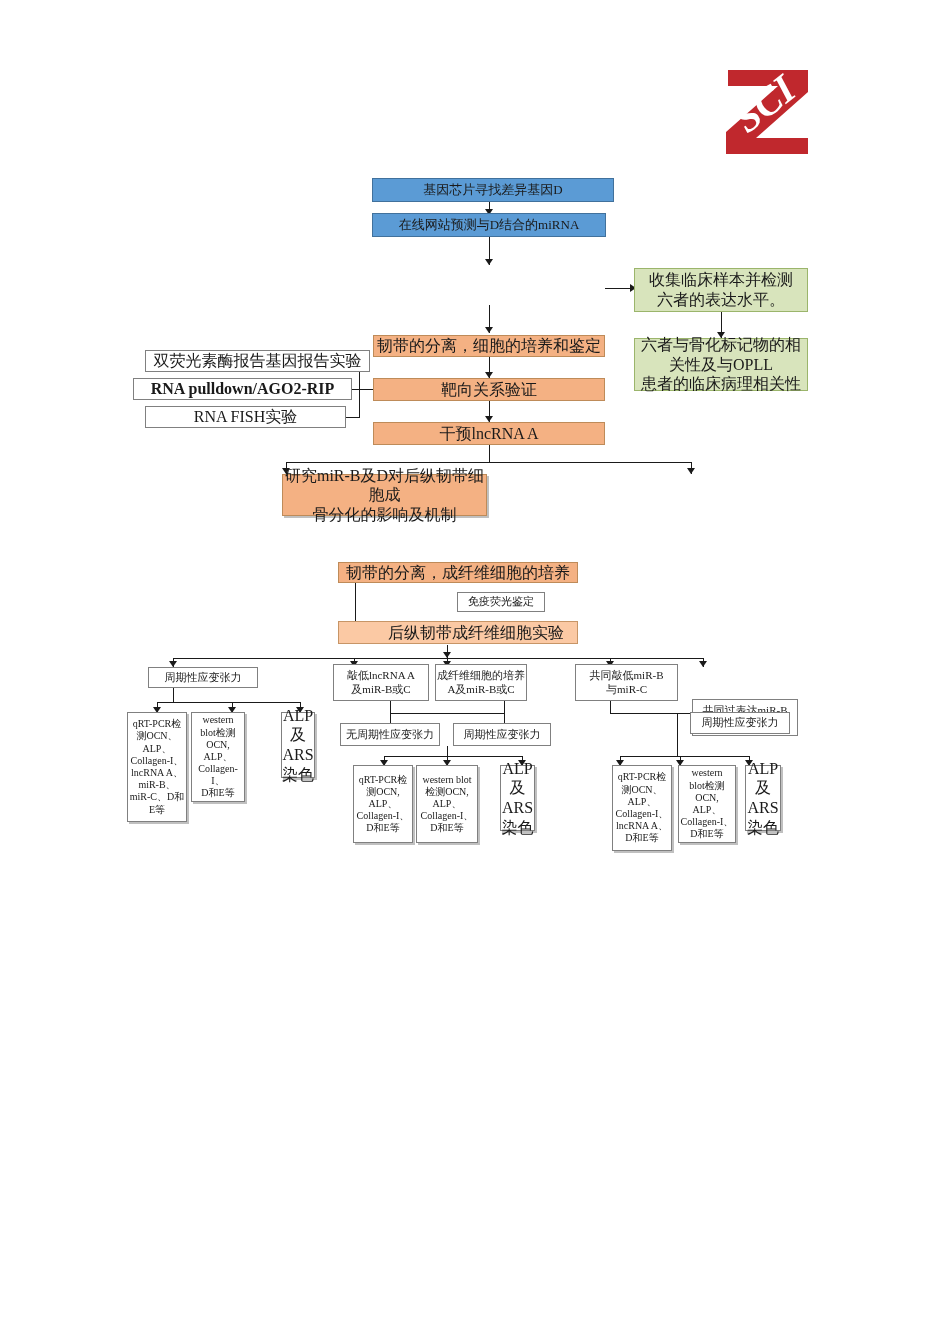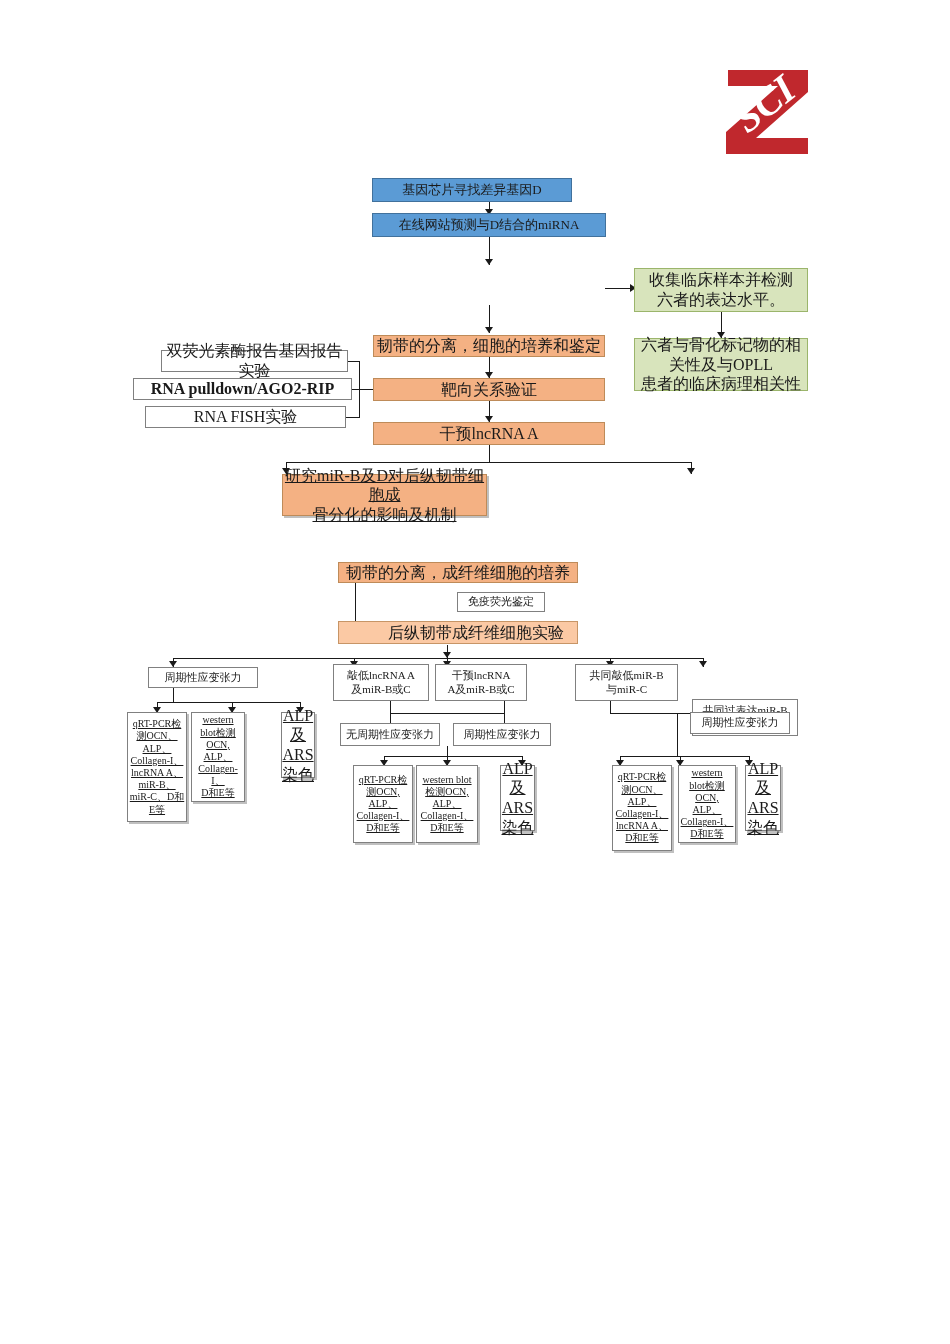--- a/index.html
+++ b/index.html
@@ -25,21 +25,21 @@
     white-space:pre-line;
     border:1px solid #7f7f7f;
     background:#ffffff;
     z-index:3;
   }
   .blue{background:#5b9bd5;border:1px solid #41719c;}
   .orange{background:#f4b183;border:1px solid #be8b59;}
   .orange-l{background:#fbc9a4;border:1px solid #c79566;}
   .green{background:#d8e4bc;border:1px solid #9bb56b;}
   .plain{background:#ffffff;border:1px solid #808080;}
-  .shadowed{box-shadow:2px 2px 0 rgba(140,140,140,.55);text-decoration:underline;}
+  .shadowed{box-shadow:2px 2px 0 rgba(140,140,140,.55);}
 
   
   .ln{position:absolute;background:#1a1a1a;z-index:1;}
   .v{width:1.4px;}
   .h{height:1.4px;}
   .arw{
     position:absolute;
     width:0;height:0;
     border-left:4px solid transparent;
     border-right:4px solid transparent;
@@ -103,39 +103,39 @@
   <div class="ln v" style="left:359px;top:361px;height:57px;"></div>
   <div class="ln h" style="left:359px;top:389px;width:14px;"></div>
 
   <div class="ln v" style="left:489px;top:444px;height:18px;"></div>
   <div class="ln h" style="left:286px;top:462px;width:406px;"></div>
   <div class="ln v" style="left:286px;top:462px;height:12px;"></div>
   <div class="ln v" style="left:691px;top:462px;height:12px;"></div>
   <div class="arw" style="left:282.4px;top:468px;"></div>
   <div class="arw" style="left:687.4px;top:468px;"></div>
 
-  <div class="node blue fs13" style="left:372px;top:178px;width:200px;height:24px;">基因芯片寻找差异基因D</div>
+  <div class="node blue fs13" style="left:372px;top:178px;width:242px;height:24px;">基因芯片寻找差异基因D</div>
 
   <div class="node blue fs13" style="left:372px;top:213px;width:234px;height:24px;">在线网站预测与D结合的miRNA</div>
 
 
   <div class="node green fs12" style="left:634px;top:268px;width:174px;height:44px;">收集临床样本并检测
 六者的表达水平。</div>
 
   <div class="node green fs12" style="left:634px;top:338px;width:174px;height:53px;">六者与骨化标记物的相
 关性及与OPLL
 患者的临床病理相关性</div>
 
   <div class="node orange fs12" style="left:373px;top:335px;width:232px;height:22px;">韧带的分离，细胞的培养和鉴定</div>
 
   <div class="node orange fs12" style="left:373px;top:378px;width:232px;height:23px;">靶向关系验证</div>
 
   <div class="node orange fs12" style="left:373px;top:422px;width:232px;height:23px;">干预lncRNA A</div>
 
-  <div class="node plain fs12" style="left:145px;top:350px;width:187px;height:22px;margin-left:16px;">双荧光素酶报告基因报告实验</div>
+  <div class="node plain fs12" style="left:145px;top:350px;width:225px;height:22px;">双荧光素酶报告基因报告实验</div>
   <div class="node plain fs12" style="left:133px;top:378px;width:219px;height:22px;font-weight:bold;">RNA pulldown/AGO2-RIP</div>
   <div class="node plain fs12" style="left:145px;top:406px;width:201px;height:22px;">RNA FISH实验</div>
 
   <div class="node orange fs12 shadowed" style="left:282px;top:474px;width:205px;height:42px;">研究miR-B及D对后纵韧带细胞成
 骨分化的影响及机制</div>
 
   <div class="ln v" style="left:355px;top:582px;height:48px;"></div>
   <div class="ln v" style="left:447px;top:645px;height:13px;"></div>
   <div class="arw" style="left:443.4px;top:652px;"></div>
 
@@ -190,21 +190,21 @@
 
   <div class="node orange fs12" style="left:338px;top:562px;width:240px;height:21px;">韧带的分离，成纤维细胞的培养</div>
 
   <div class="node plain fs11" style="left:457px;top:592px;width:88px;height:20px;">免疫荧光鉴定</div>
 
   <div class="node orange-l fs12" style="left:338px;top:621px;width:240px;height:23px;padding-left:36px;">后纵韧带成纤维细胞实验</div>
 
   <div class="node plain fs11" style="left:148px;top:667px;width:110px;height:21px;">周期性应变张力</div>
   <div class="node plain fs11" style="left:333px;top:664px;width:96px;height:37px;">敲低lncRNA A
 及miR-B或C</div>
-  <div class="node plain fs11" style="left:435px;top:664px;width:92px;height:37px;">干预lncRNA
+  <div class="node plain fs11" style="left:435px;top:664px;width:92px;height:37px;">成纤维细胞的培养
 A及miR-B或C</div>
   <div class="node plain fs11" style="left:575px;top:664px;width:103px;height:37px;">共同敲低miR-B
 与miR-C</div>
   <div class="node plain fs11" style="left:692px;top:664px;width:106px;height:37px;margin-top:35px;">共同过表达miR-B
 与miR-C</div>
 
   <div class="node plain fs11" style="left:340px;top:723px;width:100px;height:23px;">无周期性应变张力</div>
   <div class="node plain fs11" style="left:453px;top:723px;width:98px;height:23px;">周期性应变张力</div>
   <div class="node plain fs11" style="left:690px;top:712px;width:100px;height:22px;">周期性应变张力</div>
 

